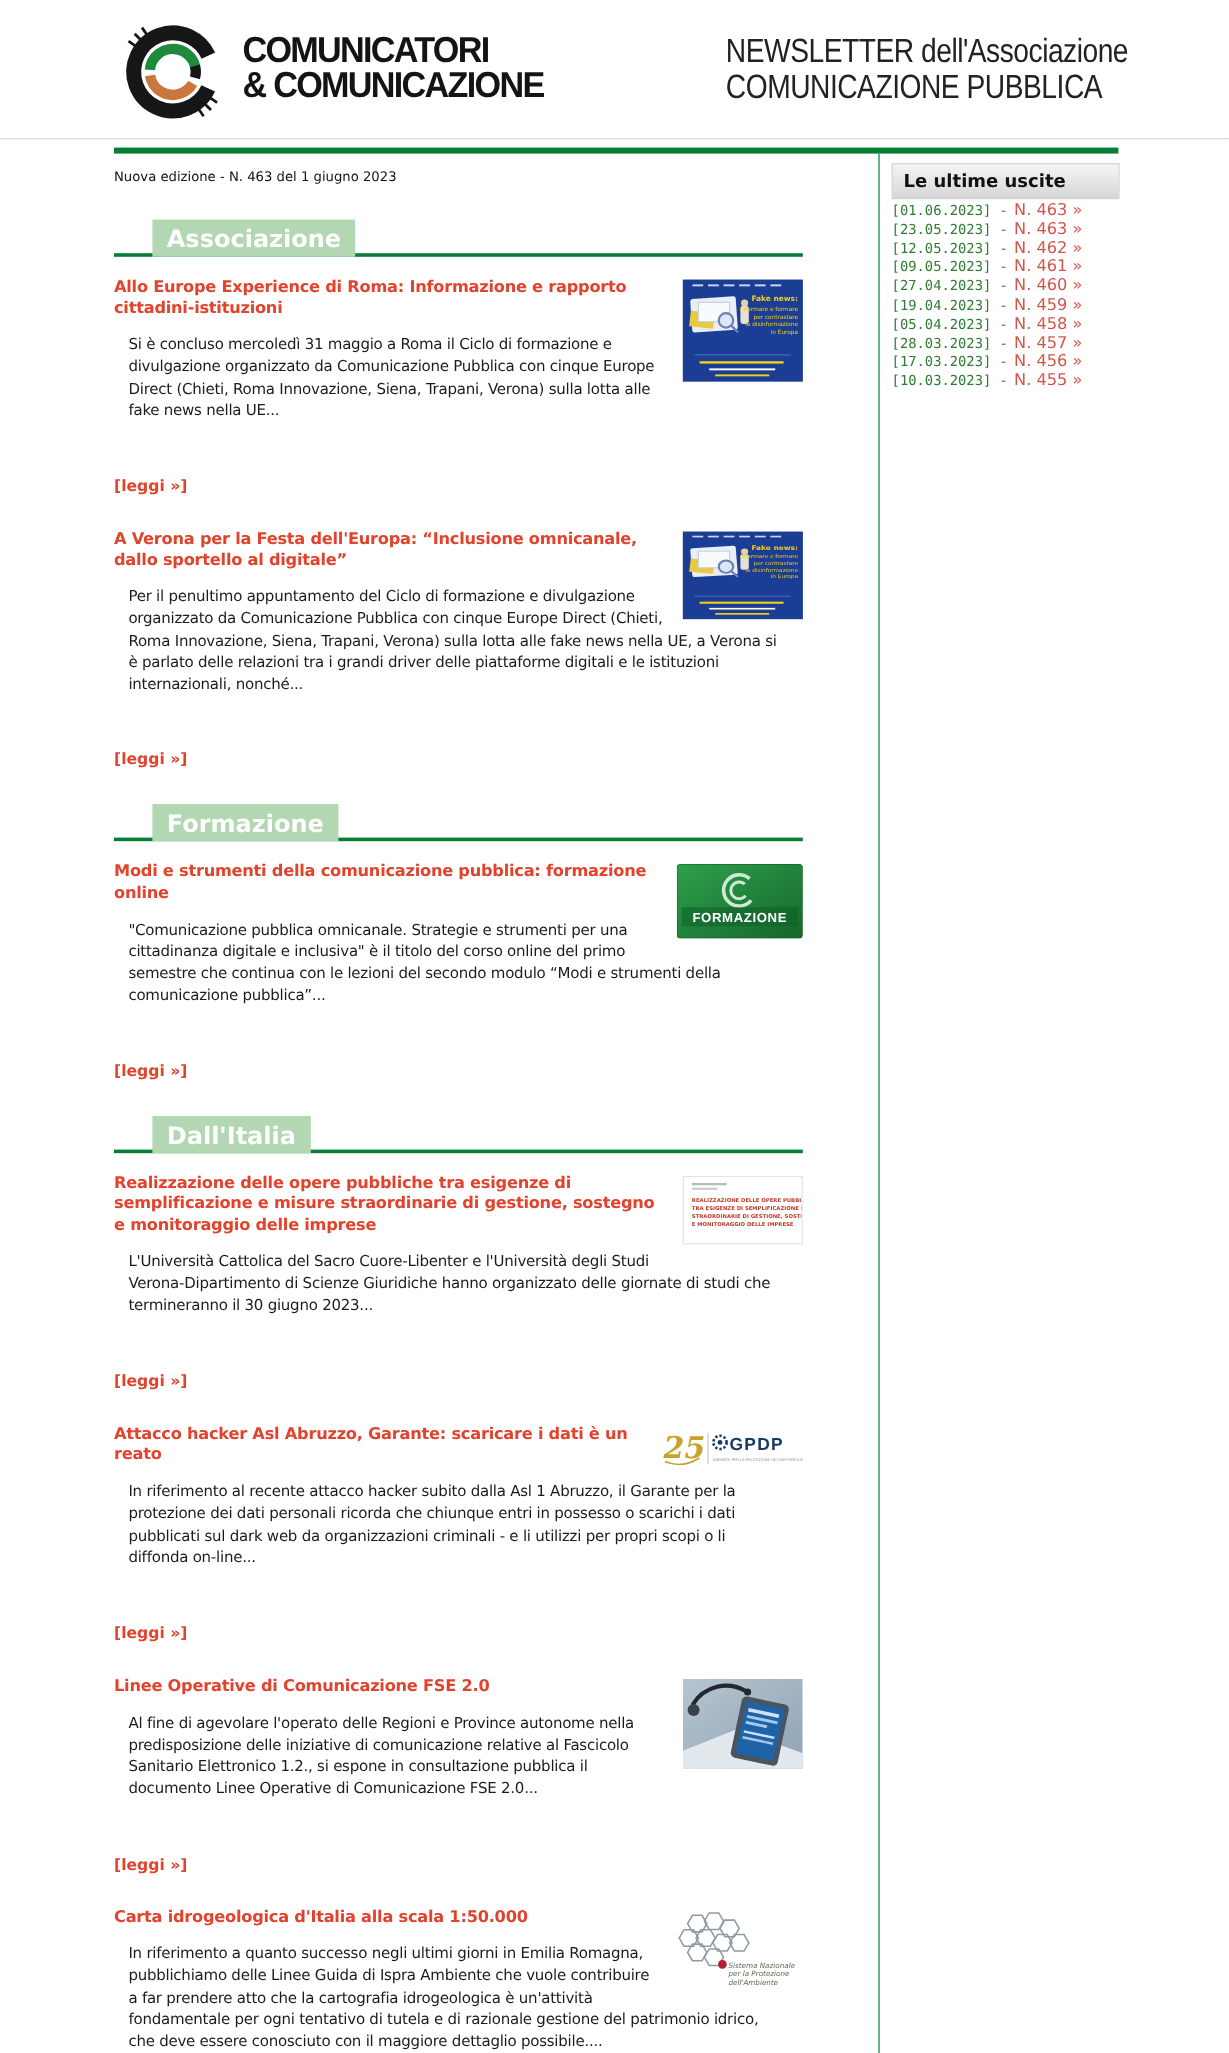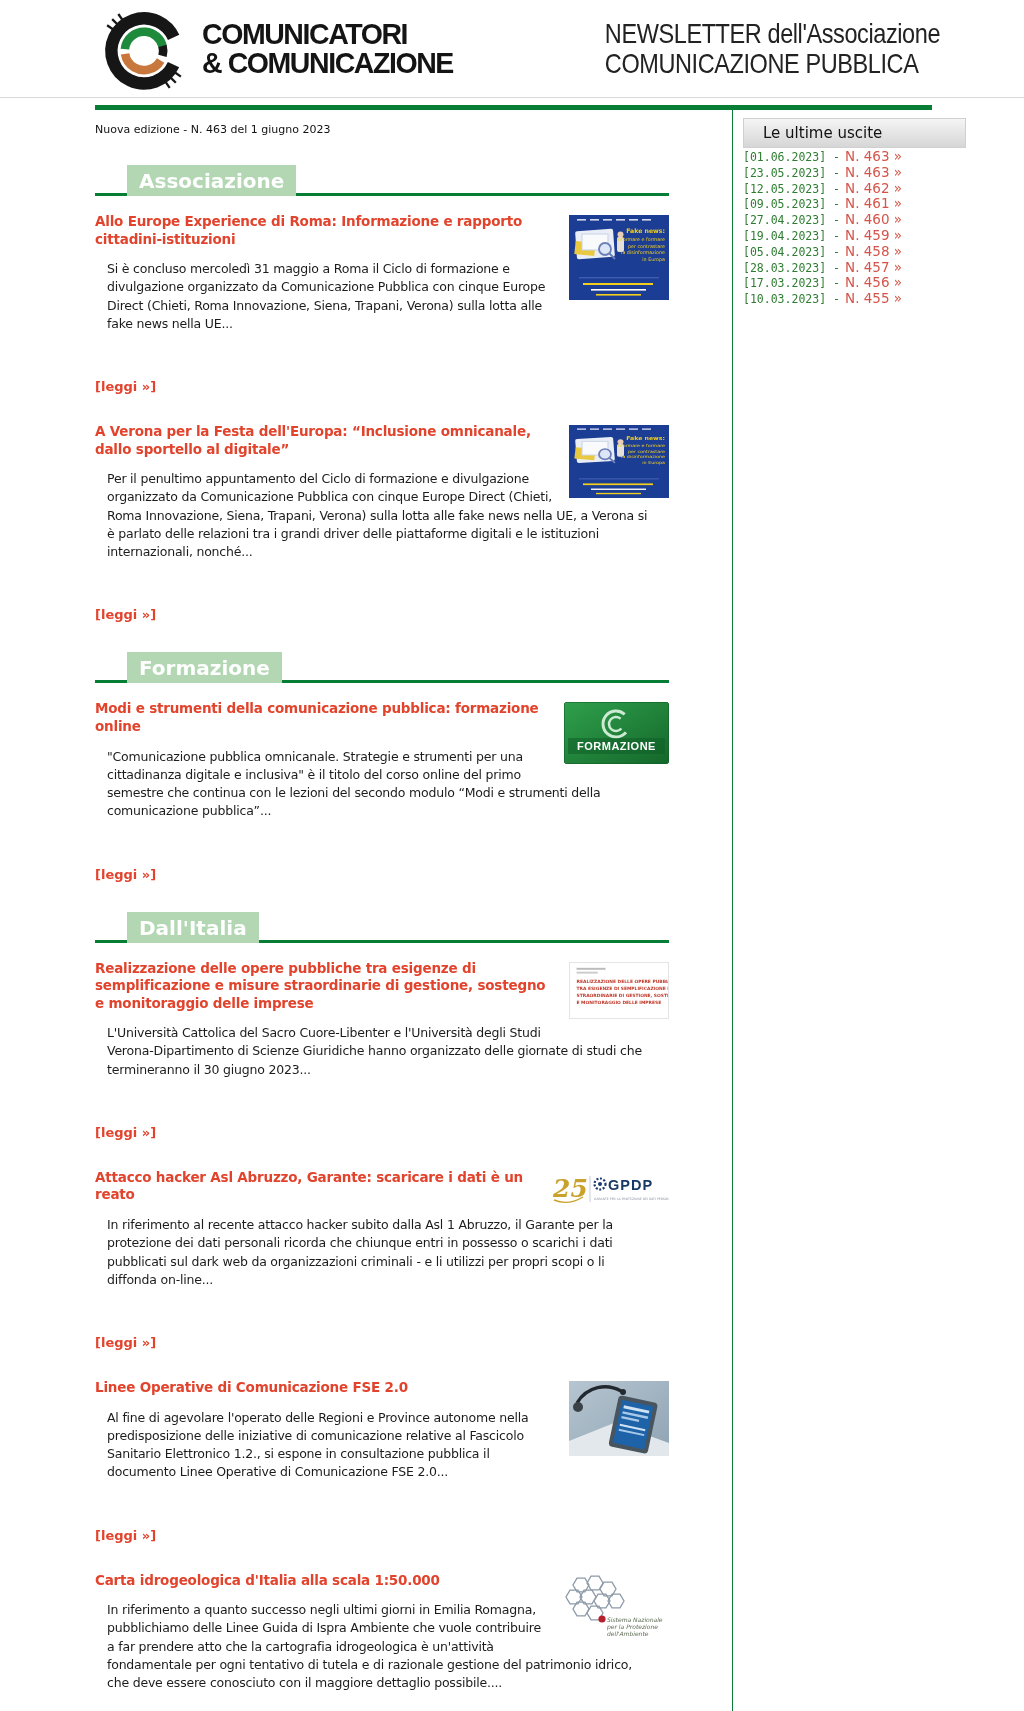--- a/index.html
+++ b/index.html
@@ -1,19 +1,19 @@
 <!DOCTYPE html>
 <html><head>
 <meta charset="utf-8">
 <style>
   html,body{margin:0;padding:0;background:#fff;}
   body{width:1024px;font-family:"DejaVu Sans","Liberation Sans",sans-serif;color:#1a1a1a;}
 
   
-  .header{height:98px;border-bottom:1px solid #d9d9d9;display:flex;align-items:center;
+  .header{height:116px;border-bottom:1px solid #d9d9d9;display:flex;align-items:center;
           box-sizing:border-box;padding:0 84px 0 98px;}
   .logo-mark svg{width:92px;height:92px;display:block;}
   .brand{margin-left:12px;font-family:"Liberation Sans",sans-serif;font-weight:700;
          font-size:30px;line-height:.96;letter-spacing:-1.5px;color:#141414;
          transform:scaleX(.95);transform-origin:left center;white-space:nowrap;}
   .nl-title{margin-left:auto;font-family:"Liberation Sans",sans-serif;font-weight:400;
             font-size:28px;line-height:1.04;color:#222;letter-spacing:-.5px;text-align:left;
             transform:scaleX(.84);transform-origin:right center;white-space:nowrap;}
 
   
@@ -36,23 +36,23 @@
   .article::after{content:"";display:block;clear:both;}
   .article-img{float:right;margin:2px 0 6px 12px;display:block;overflow:hidden;}
   .article-img svg{display:block;width:100%;height:100%;}
   .article-title{color:#e2432c;font-weight:bold;font-size:13.5px;line-height:1.3;
                  margin:0 0 5px;letter-spacing:-.2px;}
   .article-body{font-size:12.5px;line-height:1.46;letter-spacing:-.2px;margin:12px;color:#1c1c1c;}
   .leggi-row{margin-top:31px;}
   .leggi{color:#e2432c;font-weight:bold;font-size:13px;text-decoration:none;cursor:pointer;}
 
   
-  .side-box{margin-top:8px;box-sizing:border-box;width:223px;
+  .side-box{margin-top:8px;box-sizing:border-box;width:190px;
             background:linear-gradient(#f5f5f5,#d6d6d6);border:1px solid #d0d0d0;
-            padding:5px 19px;font-size:15px;font-weight:normal;color:#111;}
+            padding:5px 9px;font-size:15px;font-weight:bold;color:#111;}
   .side-list{margin-top:1px;}
   .side-item{line-height:14.8px;white-space:nowrap;}
   .side-date{font-family:"DejaVu Sans Mono","Liberation Mono",monospace;
              font-size:11.5px;color:#2e7d32;}
   .side-link{color:#d5544a;font-size:13.5px;text-decoration:none;cursor:pointer;}
 
   
   .eu-poster{width:100px;background:#1c3d94;}
   .formazione-tile{width:105px;height:62px;border-radius:3px;}
   .doc-tile{width:100px;height:57px;background:#fff;border:1px solid #e4e4e4;box-sizing:border-box;}

